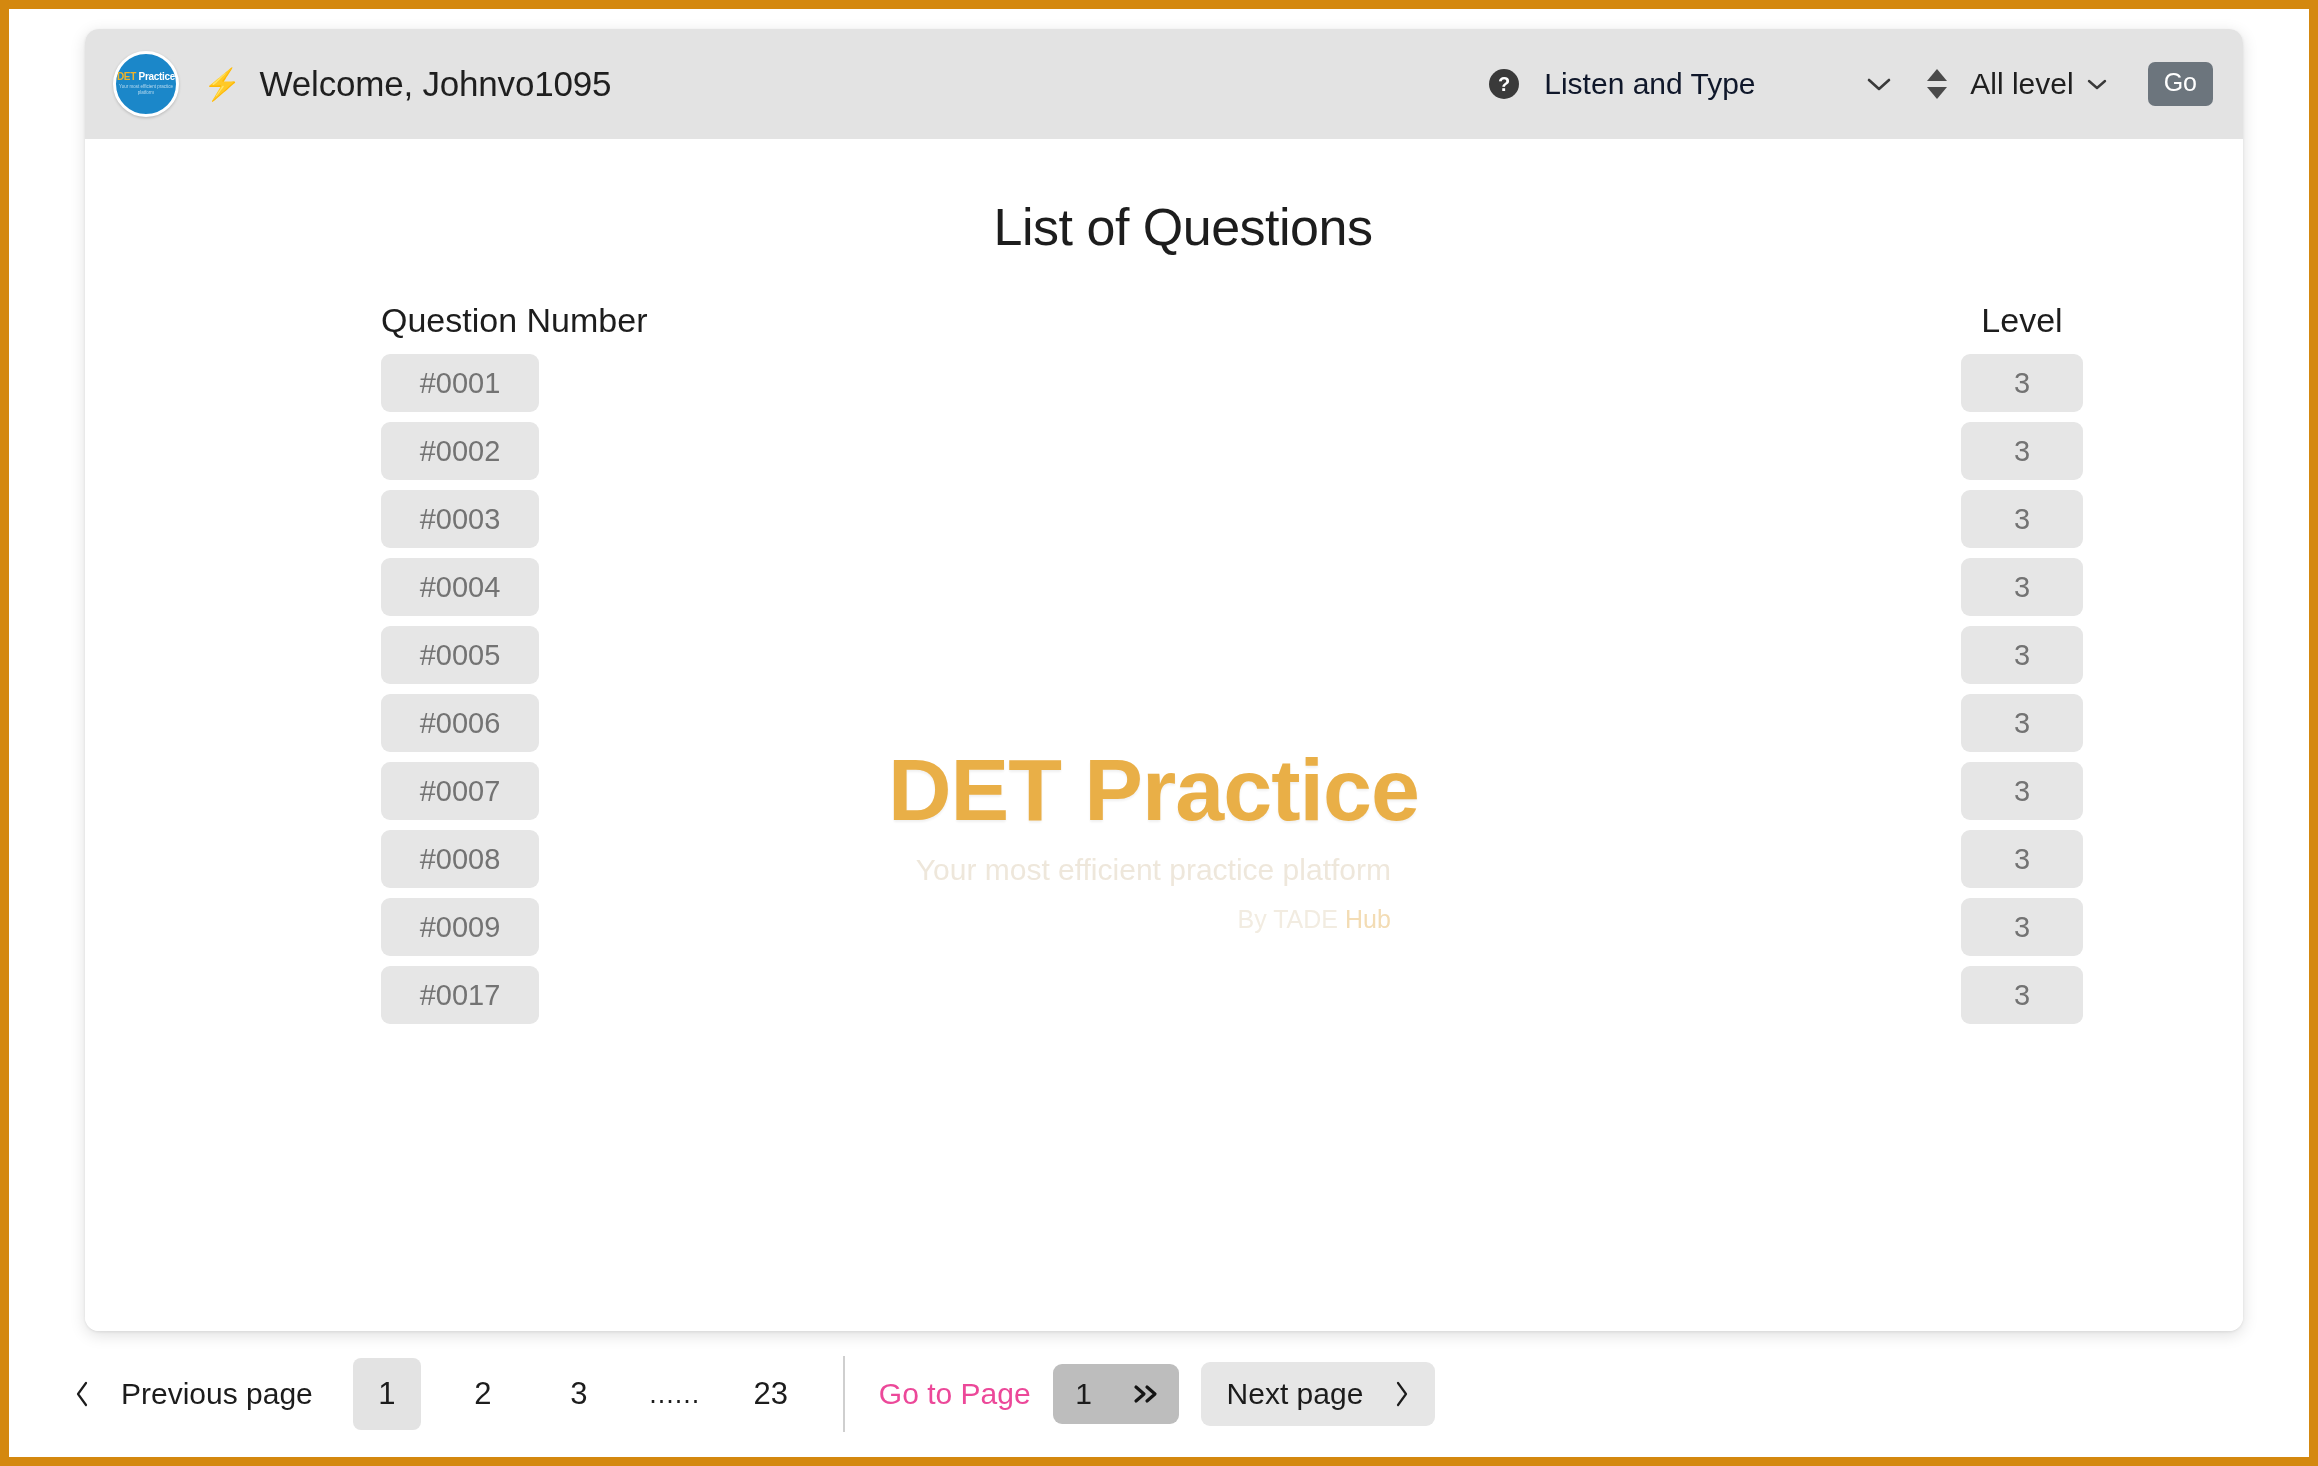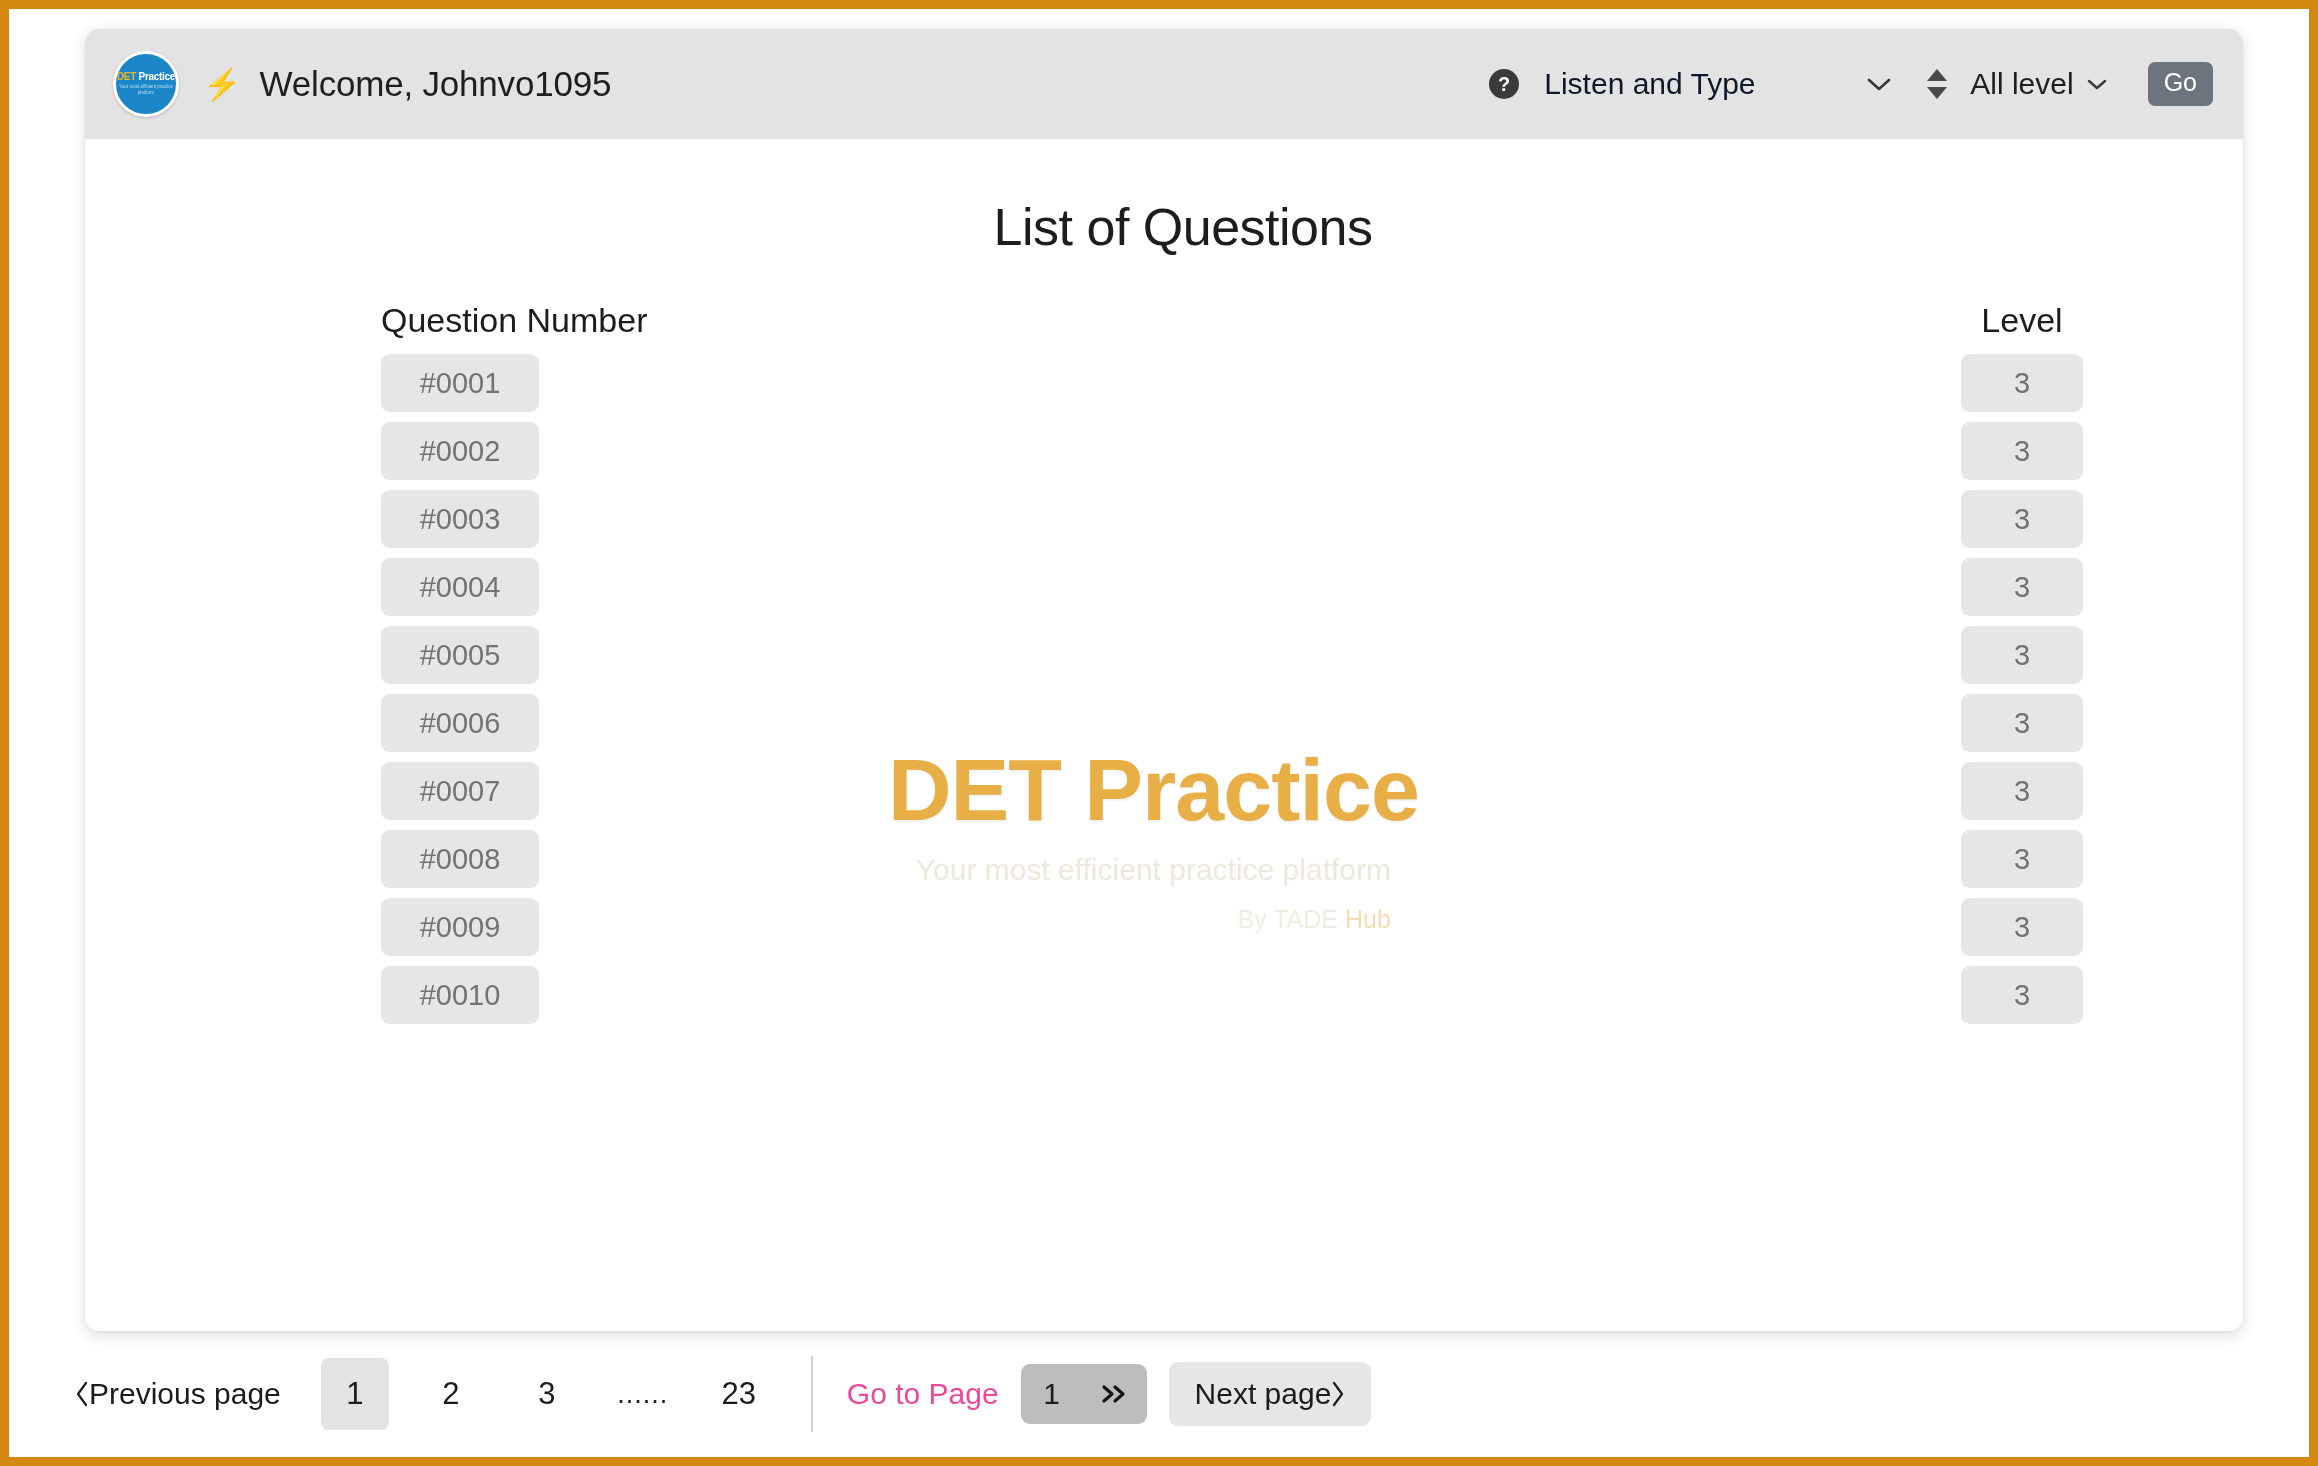--- a/index.html
+++ b/index.html
@@ -270,21 +270,21 @@
     height: 126px;
     display: flex;
     align-items: center;
     padding-left: 66px;
     background: transparent;
   }
 
   .pg-prev, .pg-next {
     display: flex;
     align-items: center;
-    gap: 0;
+    gap: 32px;
     font-size: 30px;
     color: #1c1c1c;
     cursor: pointer;
     background: transparent;
     border: none;
     font-family: "Liberation Sans", sans-serif;
     white-space: nowrap;
   }
 
   .pg-next {
@@ -445,21 +445,21 @@
           <div class="col-head">Question Number</div>
           <button class="cell cell-q">#0001</button>
           <button class="cell cell-q">#0002</button>
           <button class="cell cell-q">#0003</button>
           <button class="cell cell-q">#0004</button>
           <button class="cell cell-q">#0005</button>
           <button class="cell cell-q">#0006</button>
           <button class="cell cell-q">#0007</button>
           <button class="cell cell-q">#0008</button>
           <button class="cell cell-q">#0009</button>
-          <button class="cell cell-q">#0010</button>
+          <button class="cell cell-q">#0017</button>
         </div>
 
         <div class="col-level">
           <div class="col-head level">Level</div>
           <button class="cell cell-l">3</button>
           <button class="cell cell-l">3</button>
           <button class="cell cell-l">3</button>
           <button class="cell cell-l">3</button>
           <button class="cell cell-l">3</button>
           <button class="cell cell-l">3</button>

